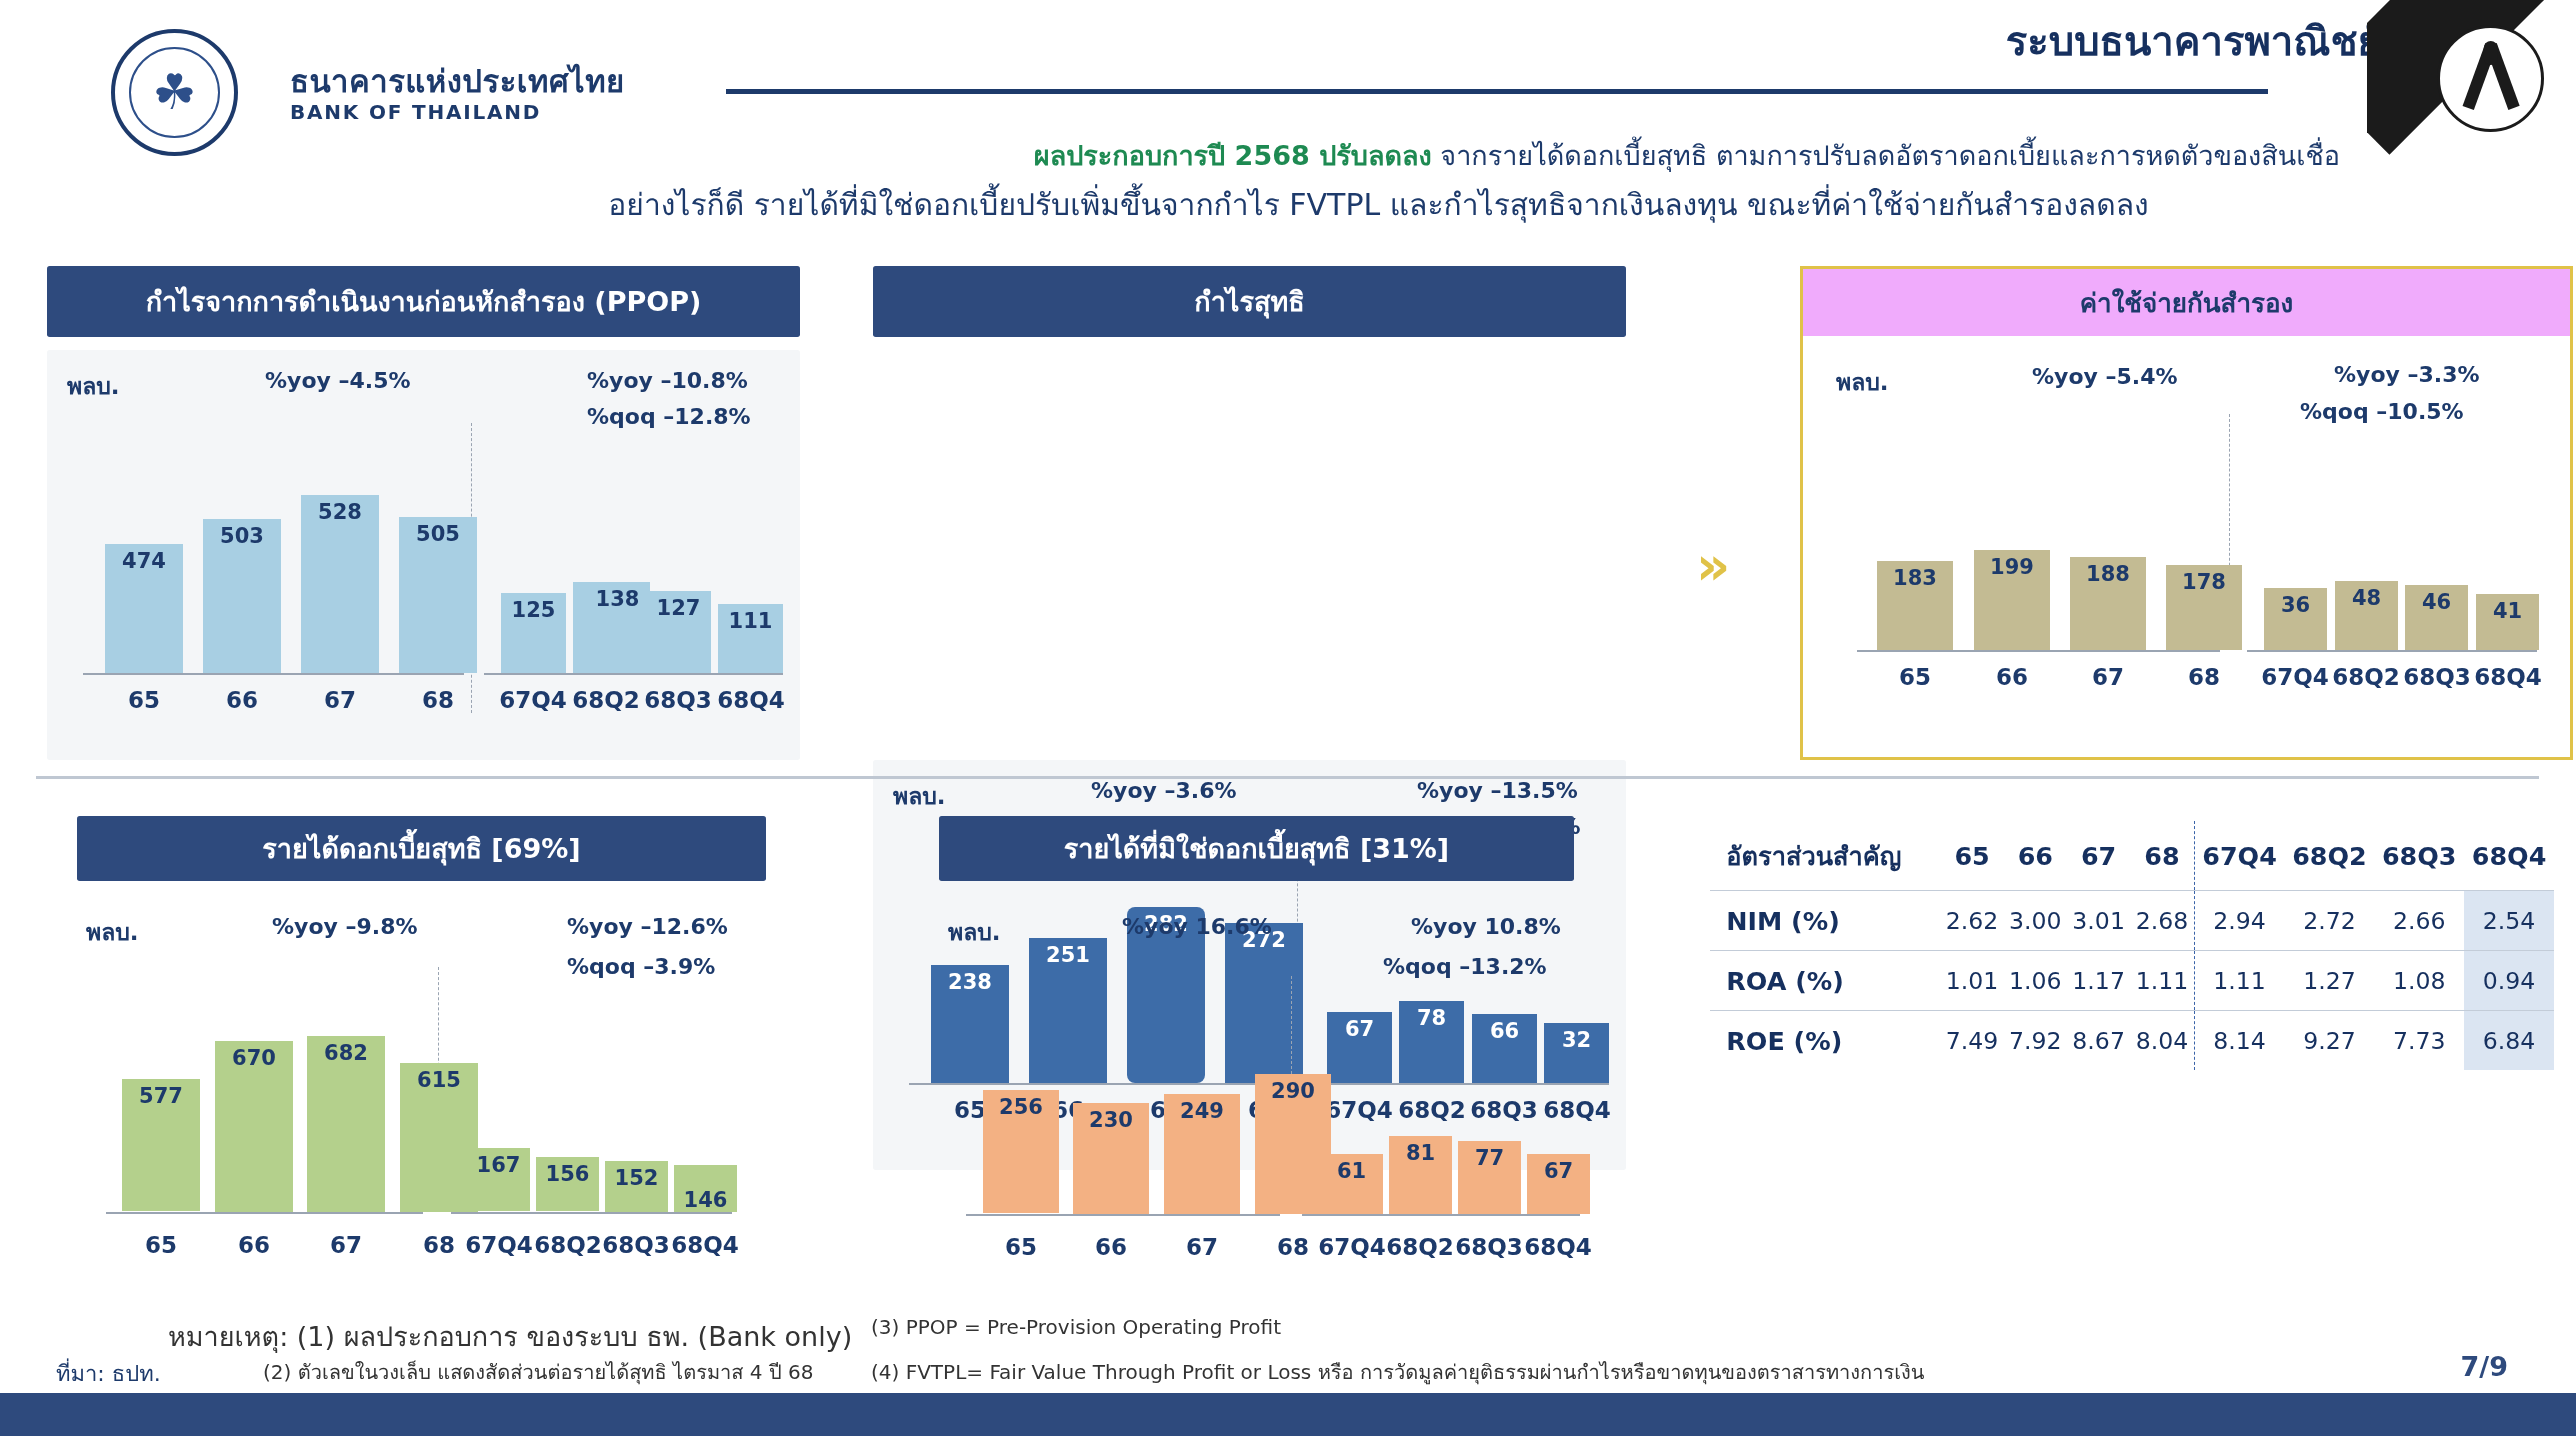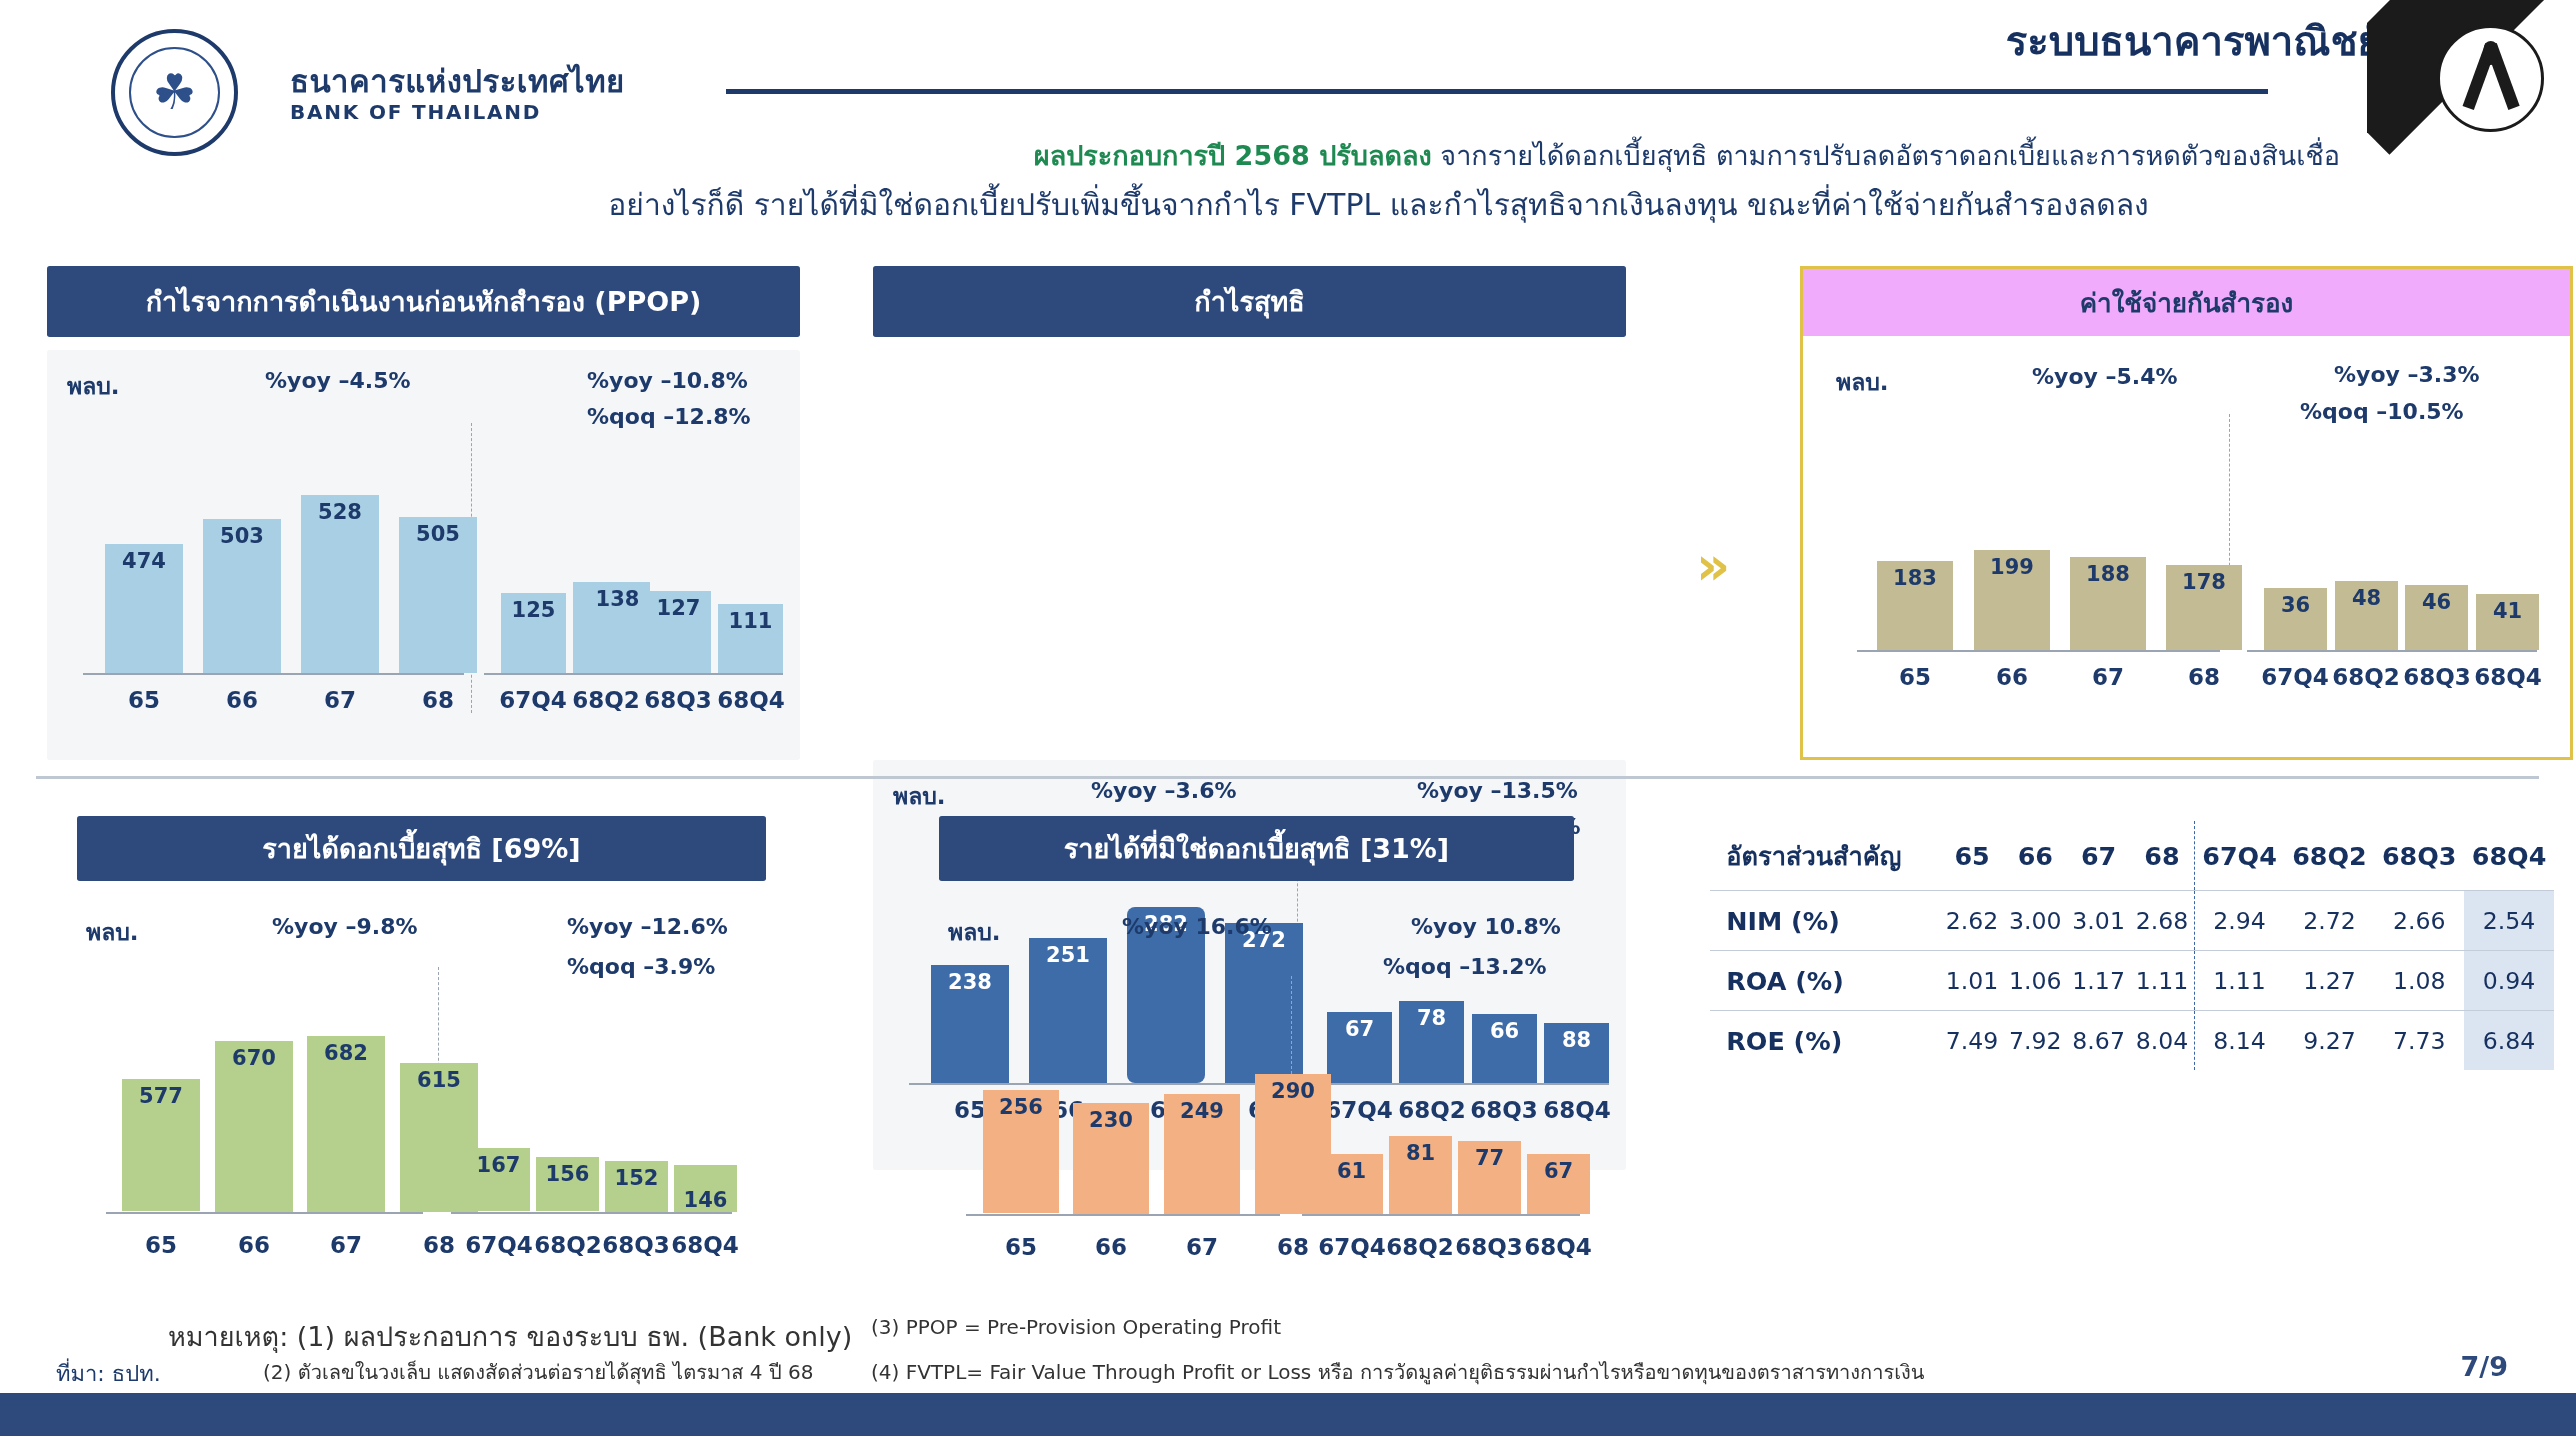--- a/index.html
+++ b/index.html
@@ -205,21 +205,21 @@
   <div class="bar navy" style="left:454px;top:252px;width:65px;height:71px;">
       <span>67</span>
     </div>
   <div class="bar navy" style="left:526px;top:241px;width:65px;height:82px;">
       <span>78</span>
     </div>
   <div class="bar navy" style="left:599px;top:254px;width:65px;height:69px;">
       <span>66</span>
     </div>
   <div class="bar navy" style="left:671px;top:263px;width:65px;height:60px;">
-      <span>88</span>
+      <span>32</span>
     </div>
   <div class="xlab" style="left:58px;top:337px;width:78px;">65</div>
   <div class="xlab" style="left:156px;top:337px;width:78px;">66</div>
   <div class="xlab" style="left:254px;top:337px;width:78px;">67</div>
   <div class="xlab" style="left:352px;top:337px;width:78px;">68</div>
   <div class="xlab" style="left:448px;top:337px;width:76px;">67Q4</div>
   <div class="xlab" style="left:521px;top:337px;width:76px;">68Q2</div>
   <div class="xlab" style="left:593px;top:337px;width:76px;">68Q3</div>
   <div class="xlab" style="left:666px;top:337px;width:76px;">68Q4</div>
 </div>

